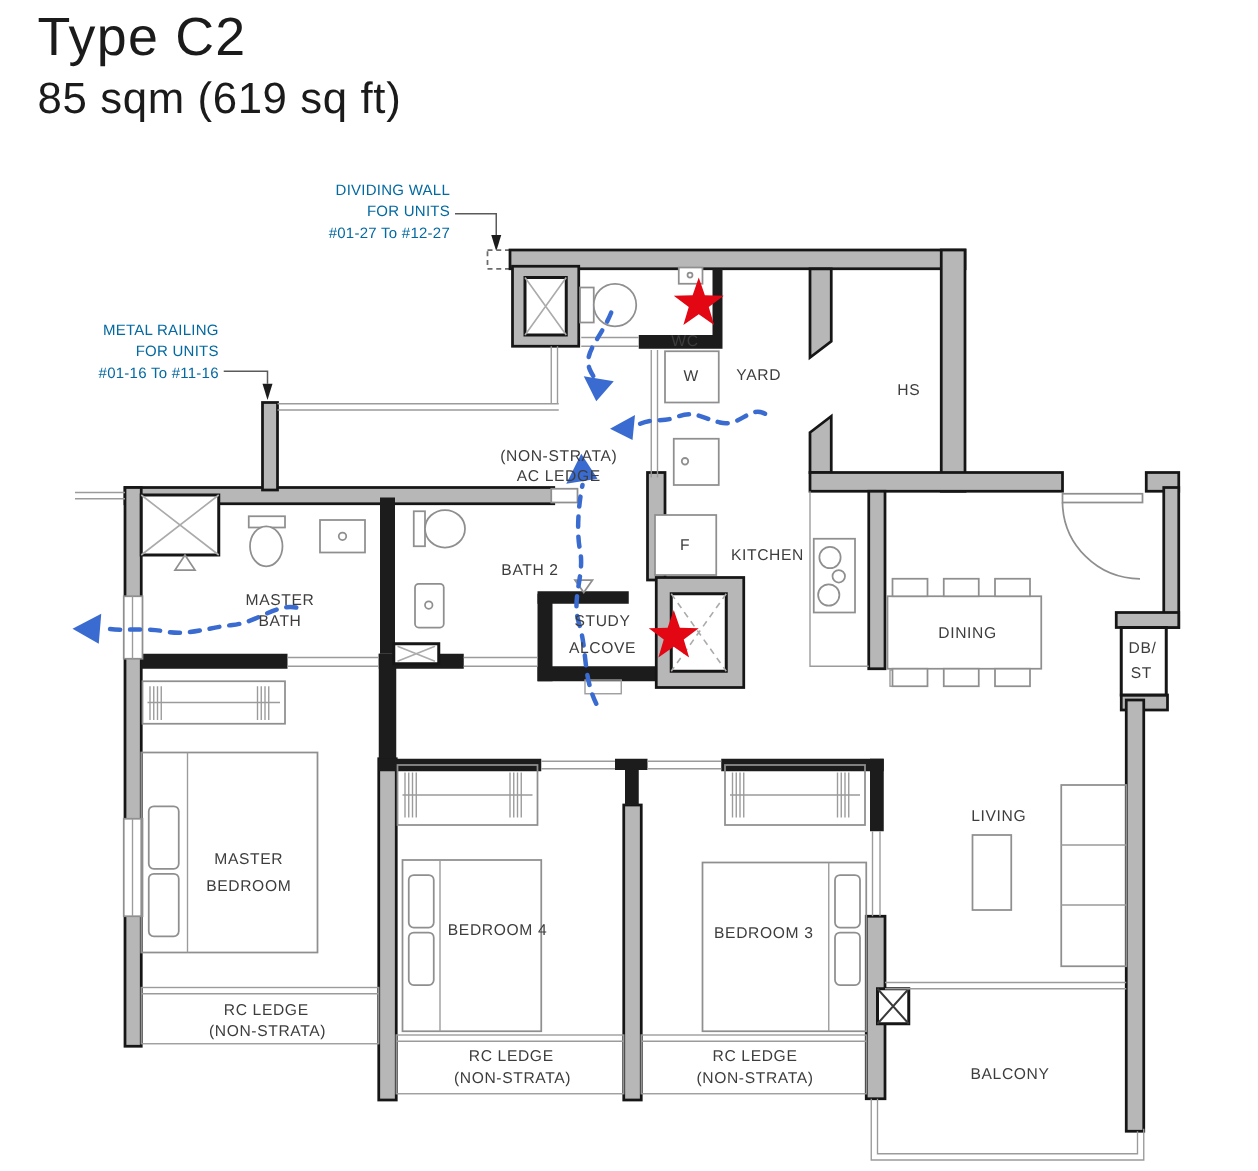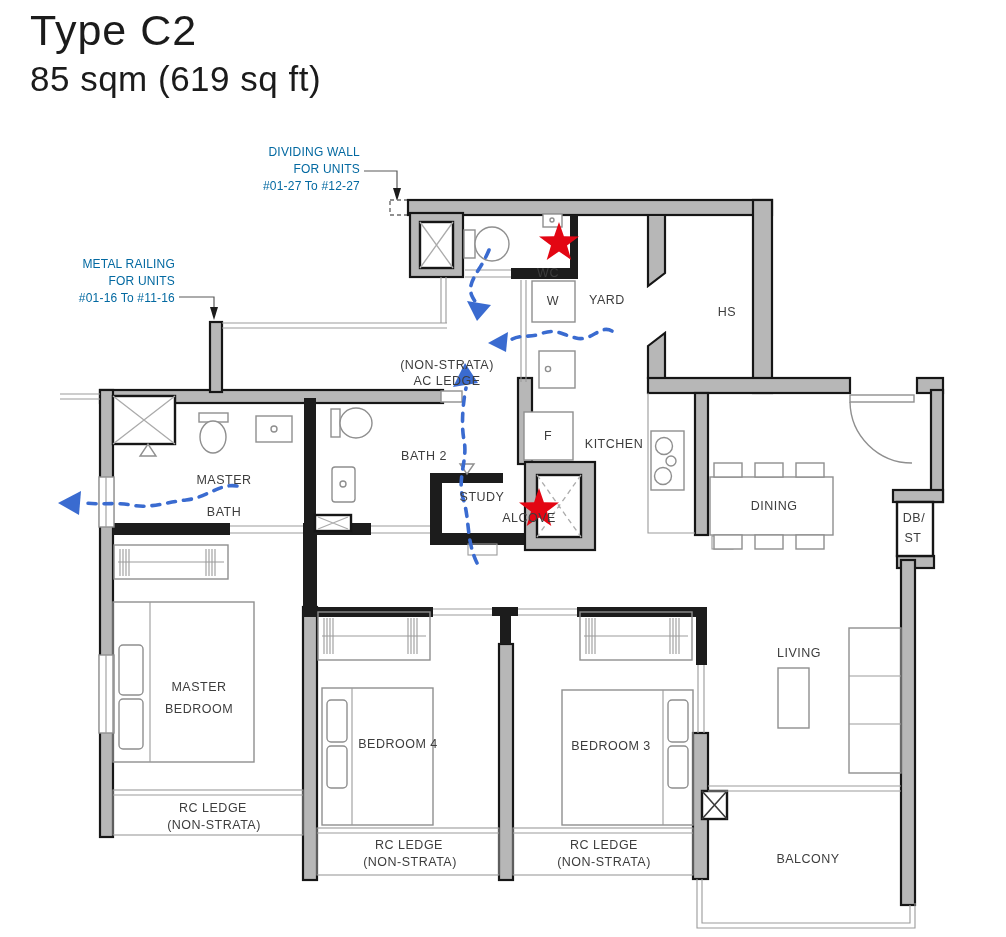--- a/index.html
+++ b/index.html
@@ -256,24 +256,24 @@
 
   <div class="plan-label" style="left:548px;top:238px;margin-top:28px;">WC</div>
   <div class="plan-label" style="left:553px;top:294px;">W</div>
   <div class="plan-label" style="left:607px;top:293px;">YARD</div>
   <div class="plan-label" style="left:727px;top:305px;">HS</div>
   <div class="plan-label" style="left:447px;top:341px;margin-top:33px;">AC LEDGE</div>
   <div class="plan-label" style="left:447px;top:358px;">(NON-STRATA)</div>
   <div class="plan-label" style="left:614px;top:437px;">KITCHEN</div>
   <div class="plan-label" style="left:548px;top:429px;">F</div>
   <div class="plan-label" style="left:224px;top:473px;">MASTER</div>
-  <div class="plan-label" style="left:224px;top:490px;margin-top:15px;">BATH</div>
+  <div class="plan-label" style="left:224px;top:490px;">BATH</div>
   <div class="plan-label" style="left:396px;top:449px;margin-left:28px;">BATH 2</div>
   <div class="plan-label" style="left:482px;top:490px;">STUDY</div>
-  <div class="plan-label" style="left:482px;top:511px;margin-left:47px;">ALCOVE</div>
+  <div class="plan-label" style="left:482px;top:511px;">ALCOVE</div>
   <div class="plan-label" style="left:774px;top:499px;">DINING</div>
   <div class="plan-label" style="left:914px;top:511px;">DB/</div>
   <div class="plan-label" style="left:913px;top:531px;">ST</div>
   <div class="plan-label" style="left:199px;top:680px;">MASTER</div>
   <div class="plan-label" style="left:199px;top:702px;">BEDROOM</div>
   <div class="plan-label" style="left:398px;top:737px;">BEDROOM 4</div>
   <div class="plan-label" style="left:611px;top:739px;">BEDROOM 3</div>
   <div class="plan-label" style="left:799px;top:646px;text-align:center;">LIVING</div>
   <div class="plan-label" style="left:808px;top:852px;">BALCONY</div>
   <div class="plan-label" style="left:213px;top:801px;">RC LEDGE</div>

